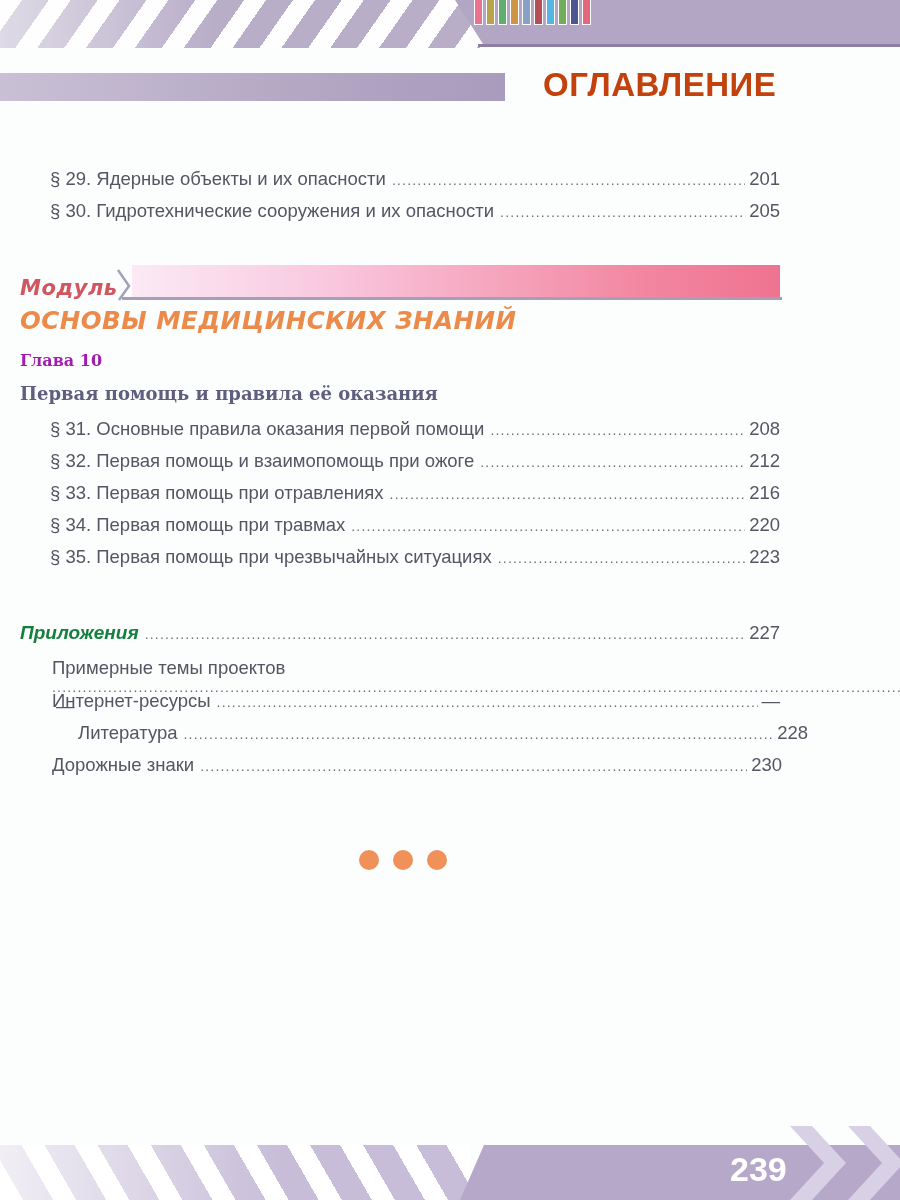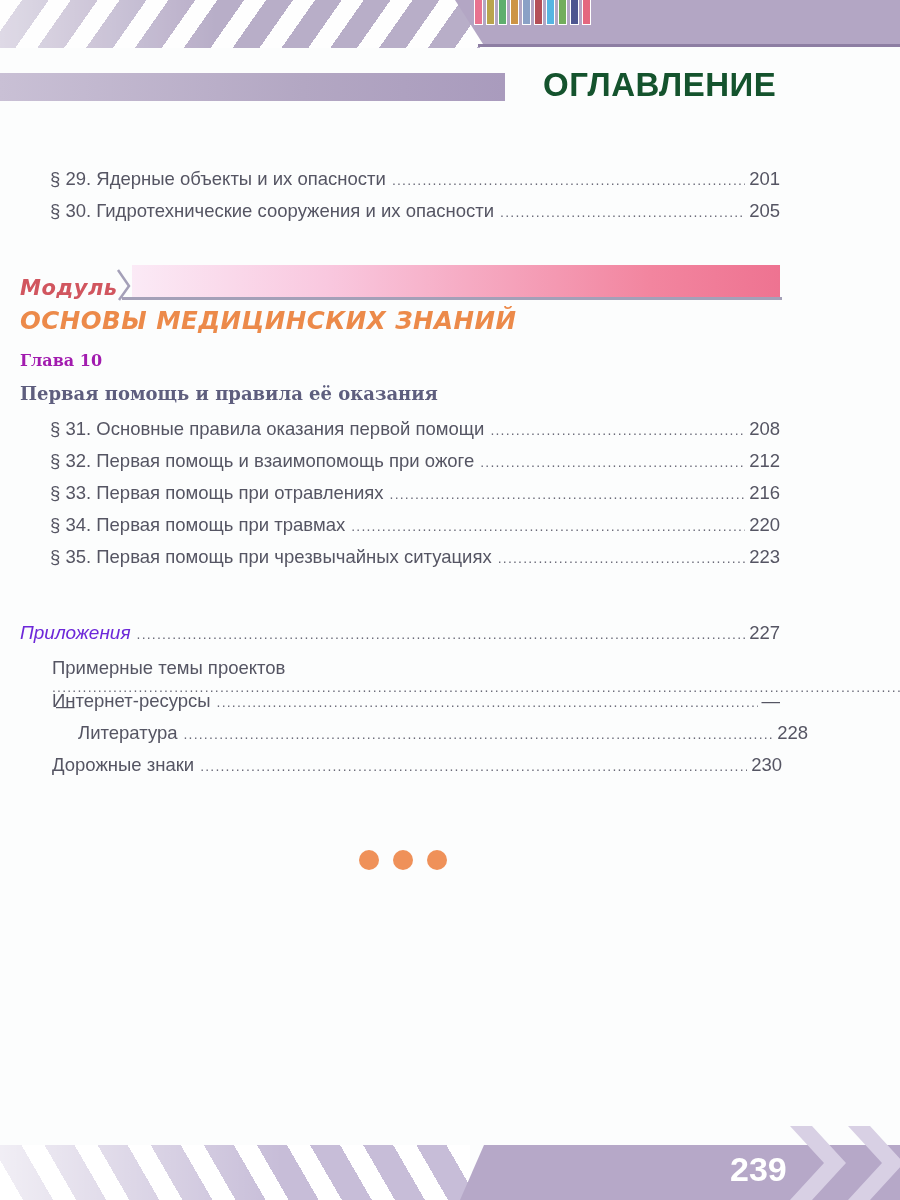--- a/index.html
+++ b/index.html
@@ -32,21 +32,21 @@
     left:478px; top:44px; right:0; height:3px; background:#8d7ea3;
   }
   .color-bars { left:474px; top:0; height:24px; display:flex; gap:3px; }
   .color-bars span { display:block; width:7px; height:24px; border:1px solid #ffffff; border-top:none; }
 
   .title-bar {
     left:0; top:73px; width:505px; height:28px;
     background: linear-gradient(90deg, #c9c0d5 0%, #b3a7c3 60%, #a99bbd 100%);
   }
   .title {
-    left:543px; top:66px; font-size:33px; font-weight:bold; color:#14532d;
+    left:543px; top:66px; font-size:33px; font-weight:bold; color:#c2410c;
     letter-spacing:0.5px;
   }
 
   
   .row {
     position:absolute; display:flex; align-items:baseline;
     font-size:18.5px; color:#555563; white-space:nowrap;
   }
   .row .t { flex:0 0 auto; padding-right:6px; }
   .row .dots {
@@ -79,21 +79,21 @@
 
   .chapter-num {
     left:20px; top:351px; font-family:"DejaVu Serif", serif; font-weight:bold;
     font-size:16px; color:#a21caf;
   }
   .chapter-title {
     left:20px; top:383px; font-family:"DejaVu Serif", serif; font-weight:bold;
     font-size:18px; color:#5e5e7e;
   }
 
-  .appx-label { font-weight:normal; font-style:italic; color:#6d28d9; font-size:19px; }
+  .appx-label { font-weight:bold; font-style:italic; color:#15803d; font-size:19px; }
 
   
   .orn { top:850px; width:20px; height:20px; border-radius:50%; background:#ef9159; }
 
   
   .bot-stripes {
     left:0; top:1145px; width:470px; height:55px;
     background: repeating-linear-gradient(60deg,
       #ffffff 0px, #ffffff 20px,
       #c7bdd8 20px, #c7bdd8 46px);

